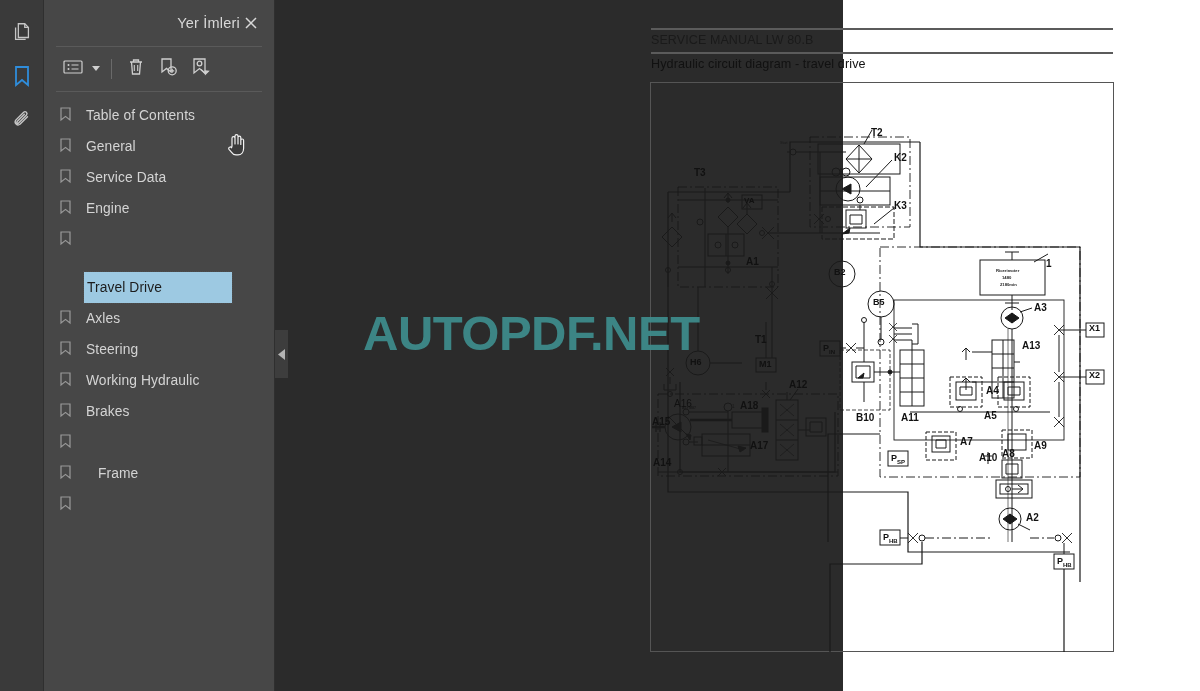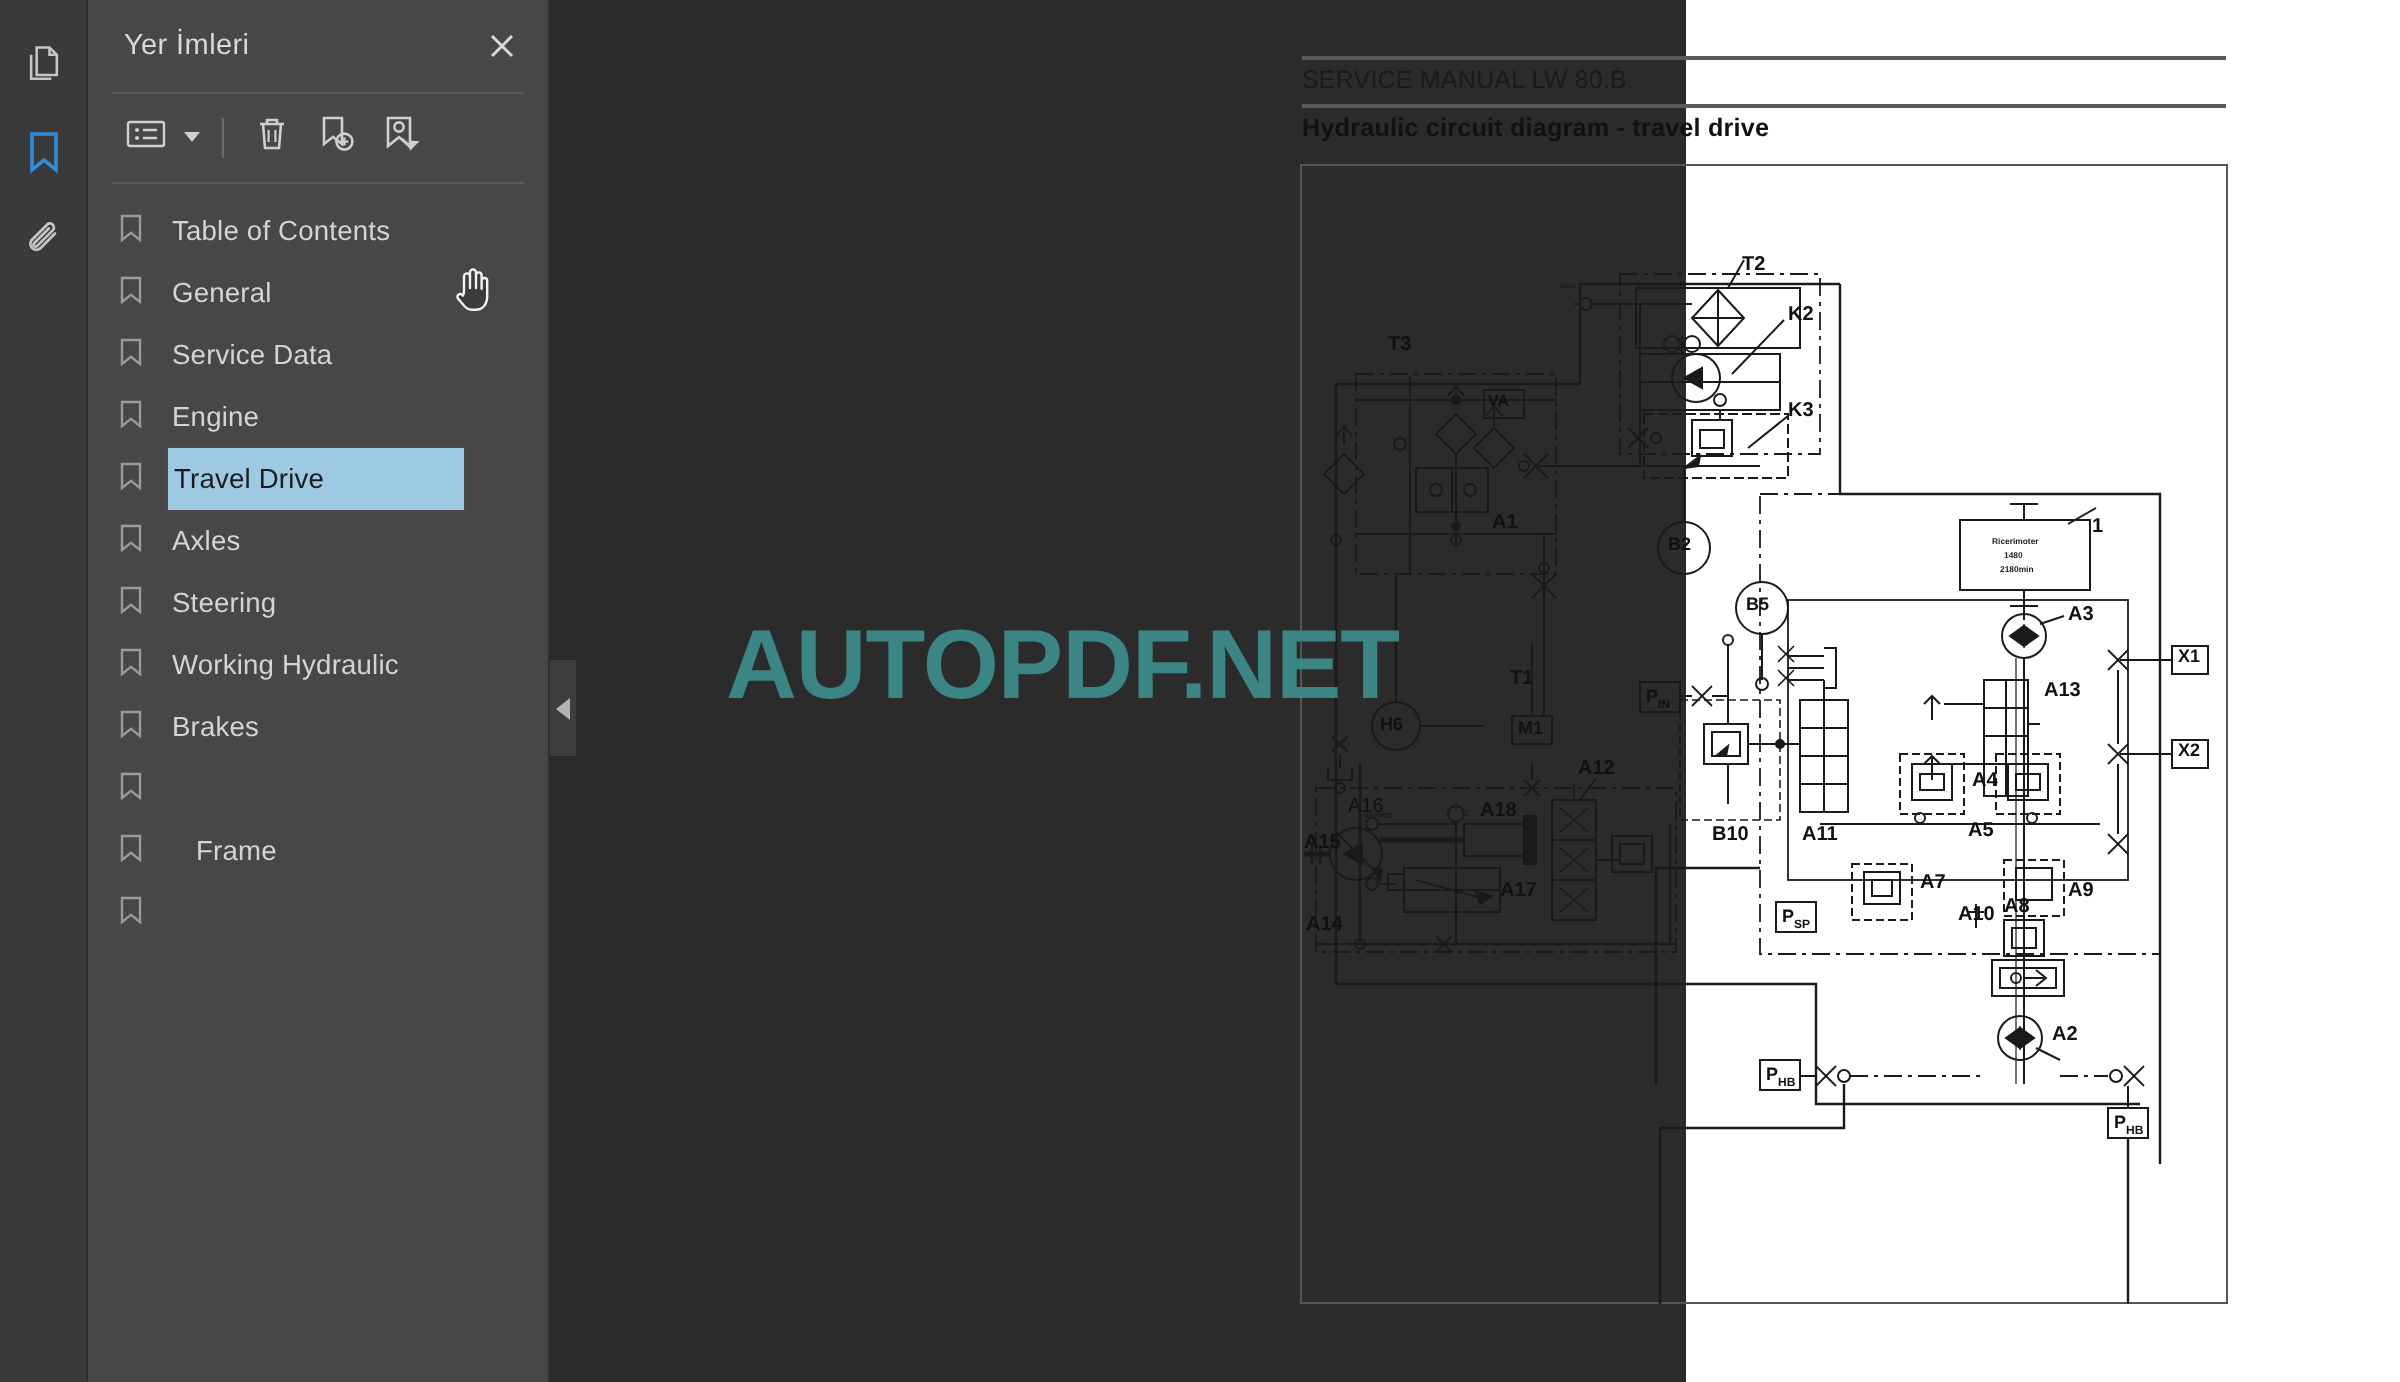--- a/index.html
+++ b/index.html
@@ -40,20 +40,21 @@
   }
   .panel-header {
     position: relative;
     height: 46px;
     display: flex; align-items: center;
     padding: 0 12px 0 18px;
   }
   .panel-title {
     color: #d8d8d8; font-size: 14.5px; letter-spacing: .2px;
     flex: 1;
+    text-align: right;
   }
   .panel-close {
     width: 22px; height: 22px; display: flex; align-items: center;
     justify-content: center; cursor: pointer;
   }
   .panel-sep {
     height: 1px; background: #5a5a5a; margin: 0 12px;
   }
   .panel-toolbar {
     height: 44px; display: flex; align-items: center; padding-left: 14px;
@@ -76,21 +77,21 @@
   }
   .bm-ico { width: 24px; flex: 0 0 24px; padding-top: 7px; }
   .bm-label {
     color: #d4d4d4; font-size: 13.8px; line-height: 21px;
     padding: 5px 4px 5px 2px;
     letter-spacing: .1px;
   }
   .bm-item.selected .bm-label {
     background: #9dc9e2; color: #1c1c1c;
     outline: 1px dotted #4d4d4d;
-    padding-left: 3px; padding-right: 70px;
+    padding-left: 3px; padding-right: 70px; margin-top: 48px;
   }
 
   
   .collapse-handle {
     position: absolute; left: 275px; top: 330px;
     width: 13px; height: 48px;
     background: #3d3d3d;
     display: flex; align-items: center; justify-content: center;
     cursor: pointer;
   }
@@ -115,21 +116,21 @@
   .doc-hdr-rule {
     position: absolute; background: #5b5b5b;
   }
   .doc-title1 {
     position: absolute; left: 651px; top: 33px;
     font-size: 12.5px; color: #1a1a1a; letter-spacing: .1px;
     white-space: nowrap;
   }
   .doc-title2 {
     position: absolute; left: 651px; top: 57px;
-    font-size: 12.6px; color: #111; font-weight: bold;
+    font-size: 12.6px; color: #111; font-weight: normal;
     letter-spacing: .1px; white-space: nowrap;
   }
 
   .diagram-frame {
     position: absolute; left: 650px; top: 82px;
     width: 464px; height: 570px;
     border: 1.4px solid #555;
   }
 
   

